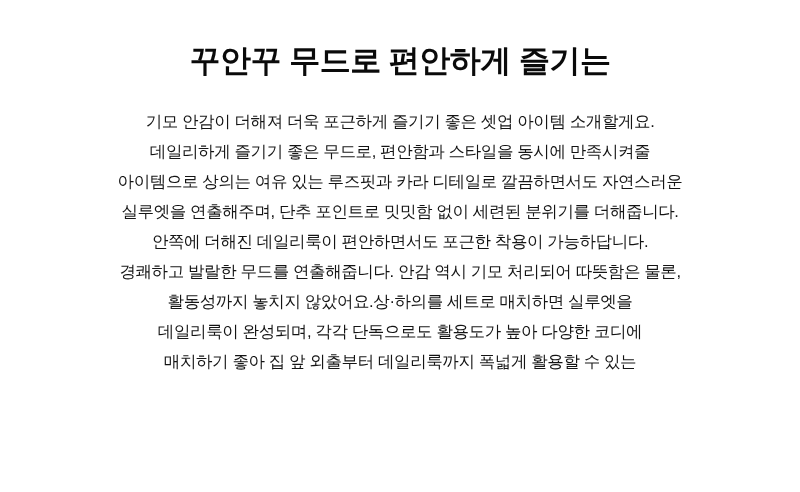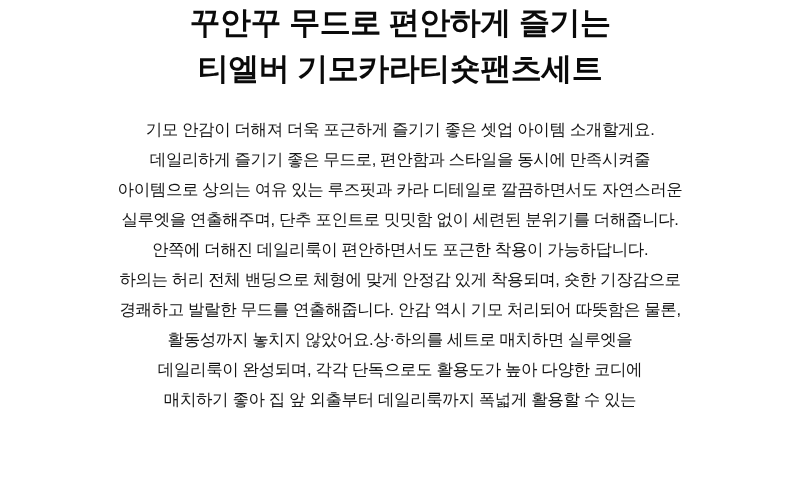--- a/index.html
+++ b/index.html
@@ -14,20 +14,21 @@
     color: #000000;
     overflow: hidden;
   }
   .page {
     width: 800px;
     height: 492px;
     box-sizing: border-box;
     display: flex;
     flex-direction: column;
     align-items: center;
+    padding-top: 38px;
   }
   .headline {
     text-align: center;
     font-weight: bold;
     font-size: 31px;
     line-height: 46px;
     letter-spacing: -0.5px;
     color: #0a0a0a;
     margin: 0;
   }
@@ -49,29 +50,27 @@
     white-space: nowrap;
   }
 </style>
 </head>
 <body>
 
 <div class="page">
 
   <h1 class="headline">
     <span class="line">꾸안꾸 무드로 편안하게 즐기는</span>
-    <span class="line">티엘버 기모카라티숏팬츠세트</span>
   </h1>
 
   <div class="body-copy">
     <span class="line">기모 안감이 더해져 더욱 포근하게 즐기기 좋은 셋업 아이템 소개할게요.</span>
     <span class="line">데일리하게 즐기기 좋은 무드로, 편안함과 스타일을 동시에 만족시켜줄</span>
     <span class="line">아이템으로 상의는 여유 있는 루즈핏과 카라 디테일로 깔끔하면서도 자연스러운</span>
     <span class="line">실루엣을 연출해주며, 단추 포인트로 밋밋함 없이 세련된 분위기를 더해줍니다.</span>
     <span class="line">안쪽에 더해진 데일리룩이 편안하면서도 포근한 착용이 가능하답니다.</span>
-    <span class="line">하의는 허리 전체 밴딩으로 체형에 맞게 안정감 있게 착용되며, 숏한 기장감으로</span>
     <span class="line">경쾌하고 발랄한 무드를 연출해줍니다.  안감 역시 기모 처리되어 따뜻함은 물론,</span>
     <span class="line">활동성까지 놓치지 않았어요.상·하의를 세트로 매치하면 실루엣을</span>
     <span class="line">데일리룩이 완성되며, 각각 단독으로도 활용도가 높아 다양한 코디에</span>
     <span class="line">매치하기 좋아  집 앞 외출부터 데일리룩까지 폭넓게 활용할 수 있는</span>
   </div>
 
 </div>
 
 </body></html>

